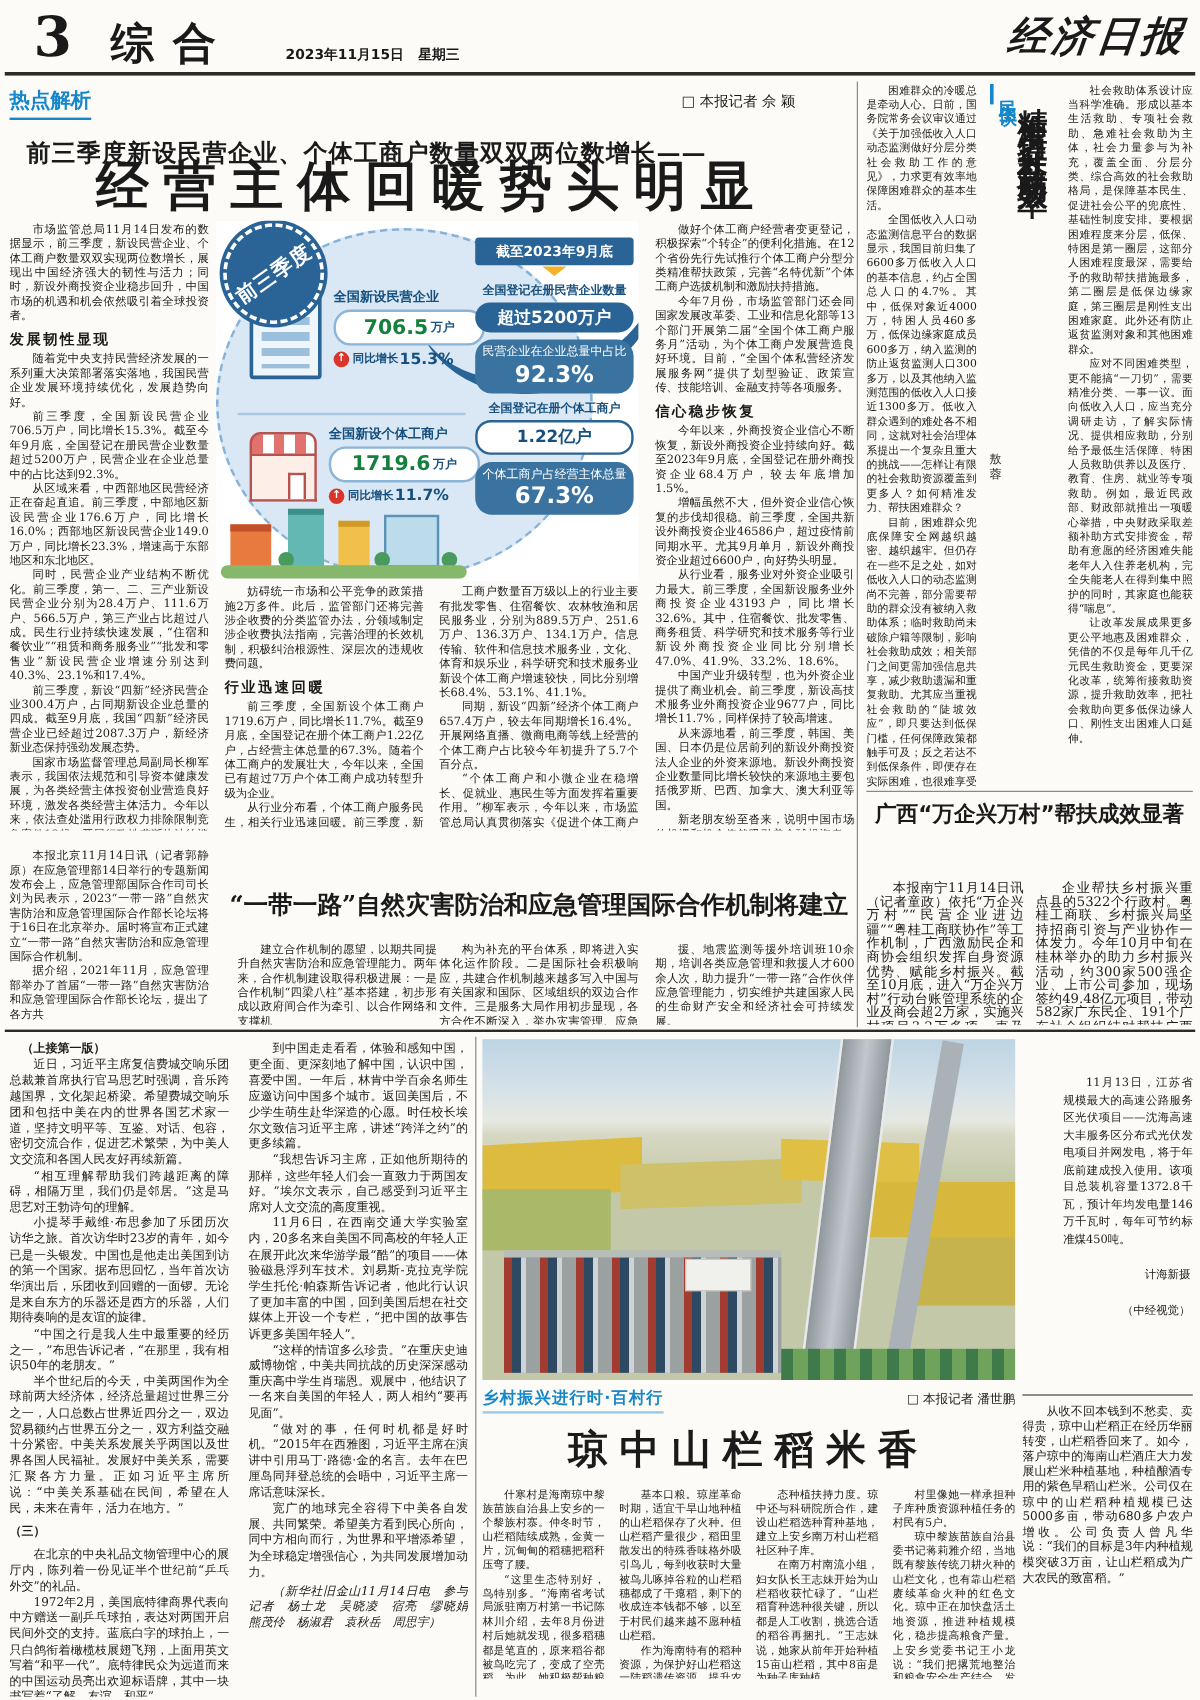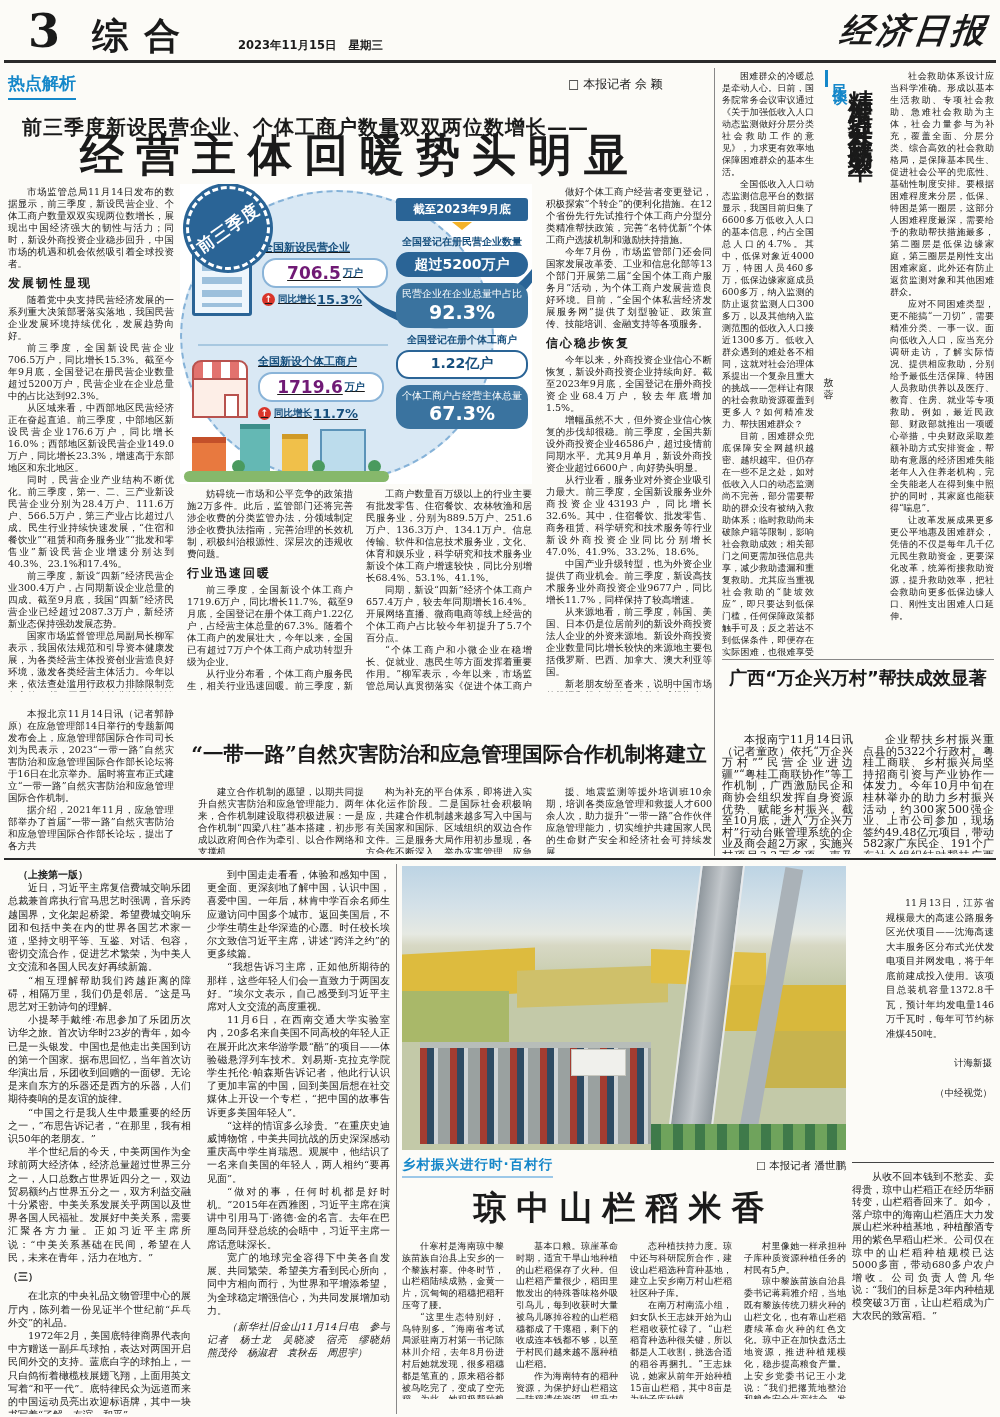--- a/index.html
+++ b/index.html
@@ -28,25 +28,25 @@
   
   .ig{position:absolute;left:172px;top:-2px;width:352px;height:300px;background:#fff;overflow:hidden;}
   .ig-circle{position:absolute;left:0;top:6px;width:310px;height:288px;border-radius:50%;
              background:#d9e8f4;border:2px dashed #85b2d8;}
   .ig-swoosh{position:absolute;right:-20px;top:-40px;width:210px;height:170px;border-radius:50%;
              border-bottom:13px solid #2a6496;transform:rotate(-18deg);}
   .ig-badge{position:absolute;left:6px;top:2px;width:78px;height:78px;border-radius:50%;background:#2a6496;
             border:3px dashed #fff;box-shadow:0 0 0 3px #2a6496;display:flex;align-items:center;justify-content:center;
             transform:rotate(-35deg);z-index:3;}
   .ig-badge span{color:#fff;font-weight:900;font-size:17px;letter-spacing:1px;}
-  .ig-item{position:absolute;left:12px;width:200px;display:flex;z-index:2;text-decoration:underline;}
+  .ig-item{position:absolute;left:28px;width:200px;display:flex;z-index:2;}
   .ig-label{font-size:11px;font-weight:bold;color:#17507e;margin-bottom:3px;white-space:nowrap;}
   .ig-pill{width:122px;height:26px;background:#fff;border:2px solid #8ab4d8;border-radius:14px;
            display:flex;align-items:center;justify-content:center;}
-  .ig-big{font-size:17px;font-weight:900;color:#701a75;}
+  .ig-big{font-size:17px;font-weight:900;color:#15803d;}
   .ig-unit{font-size:10px;font-weight:bold;color:#17507e;margin-left:2px;}
   .ig-growth{margin-top:4px;font-size:9.5px;font-weight:bold;color:#17507e;display:flex;align-items:center;}
   .ig-growth b{font-size:13px;margin-left:1px;}
   .circ{display:inline-block;width:13px;height:13px;border-radius:50%;background:#d9352a;color:#fff;
         font-size:9px;line-height:13px;text-align:center;margin-right:3px;font-family:"DejaVu Sans",sans-serif;}
   .ig-div{position:absolute;left:18px;top:160px;width:190px;height:2px;background:#a8c8e0;z-index:2;}
   .ig-bld{width:54px;height:70px;background:#eef6fc;border:3px solid #2a6496;border-radius:3px;position:relative;flex:none;}
   .ig-bld i{position:absolute;left:7px;right:7px;top:8px;bottom:6px;
             background:repeating-linear-gradient(180deg,#9cc0dc 0 7px,#eef6fc 7px 13px);}
   .ig-shop{width:56px;height:62px;position:relative;flex:none;margin-top:6px;}

